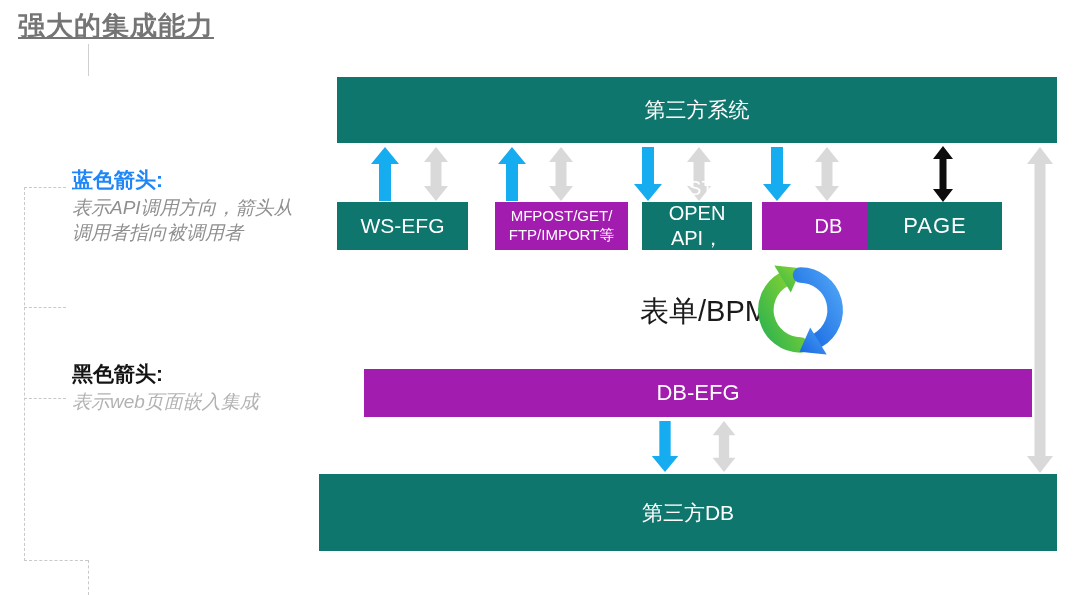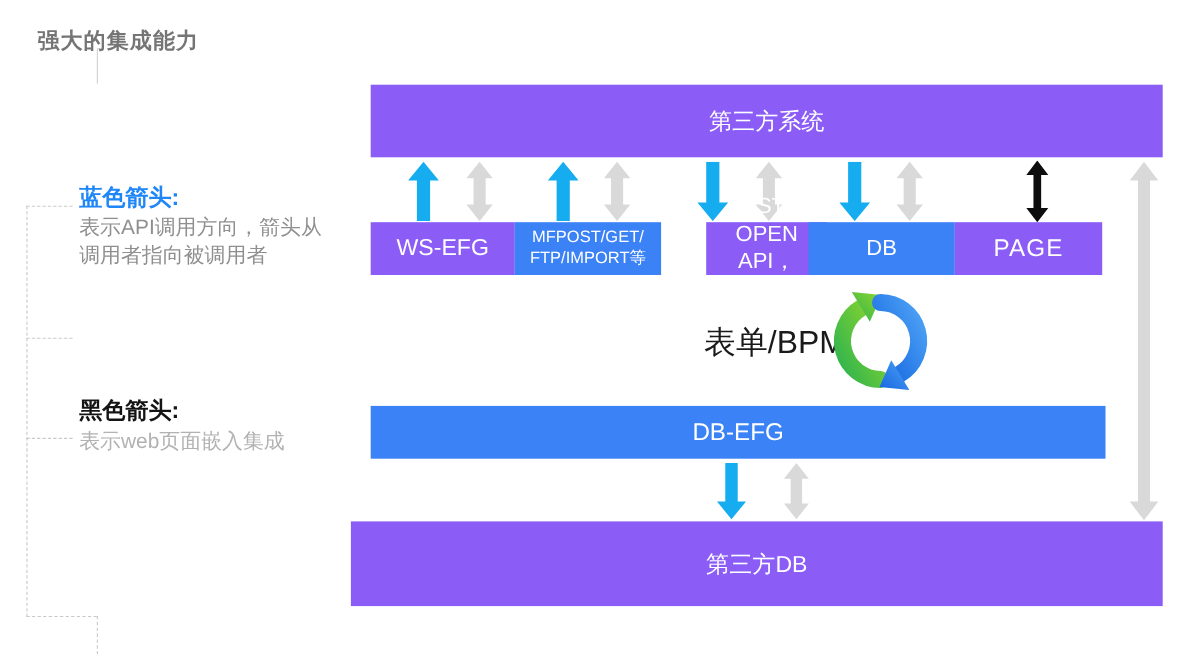--- a/index.html
+++ b/index.html
@@ -2,47 +2,47 @@
 <html><head>
 <meta charset="utf-8">
 <style>
   html,body{margin:0;padding:0;background:#ffffff;}
   .canvas{
     position:relative;width:1080px;height:595px;background:#ffffff;
     font-family:"Liberation Sans","DejaVu Sans",sans-serif;overflow:hidden;
   }
   
   .page-title{
-    position:absolute;left:18px;top:8px;margin:16px;
-    font-size:20px;font-weight:bold;color:#757575;letter-spacing:1px;
+    position:absolute;left:18px;top:8px;margin:0;
+    font-size:27px;font-weight:bold;color:#757575;letter-spacing:1px;text-decoration:underline;
   }
   
   .guide{position:absolute;}
   .g-tick{left:88px;top:44px;height:32px;border-left:1px solid #cfcfcf;}
   .g-spine{left:24px;top:187px;height:374px;border-left:1px dashed #c9c9c9;}
   .g-conn{height:0;border-top:1px dashed #c9c9c9;width:42px;left:24px;}
   .g-conn1{top:187px;}
   .g-conn2{top:307px;}
   .g-conn3{top:398px;}
   .g-foot-h{left:24px;top:560px;width:64px;height:0;border-top:1px dashed #c9c9c9;}
   .g-foot-v{left:88px;top:560px;height:35px;border-left:1px dashed #c9c9c9;}
   
   .legend-item{position:absolute;left:72px;width:222px;}
   .legend-item .head{font-size:21px;font-weight:bold;line-height:1.15;margin:0 0 3px 0;}
-  .legend-item .desc{font-size:19px;line-height:1.32;margin:0;white-space:pre-line;}
+  .legend-item .desc{font-size:19px;line-height:1.32;margin:0;white-space:pre-line;font-style:italic;}
   .li-blue{top:168px;} .li-blue .head{color:#1e86f7;} .li-blue .desc{color:#8f8f8f;}
   .li-gray{top:292px;} .li-gray .head{color:#c9c9c9;} .li-gray .desc{color:#9b9b9b;}
   .li-black{top:362px;} .li-black .head{color:#141414;} .li-black .desc{color:#b2b2b2;}
   
   .bar,.box{
     position:absolute;display:flex;align-items:center;justify-content:center;
     color:#ffffff;text-align:center;box-sizing:border-box;
   }
-  .blue-fill{background:#8b5cf6;}
-  .dark-fill{background:#3b82f6;}
+  .blue-fill{background:#0f766e;}
+  .dark-fill{background:#a21caf;margin-left:27px;}
   .top-bar{left:337px;top:77px;width:720px;height:66px;font-size:21px;}
   .dbefg-bar{left:337px;top:369px;width:668px;height:48px;font-size:22px;}
   .bottom-bar{left:319px;top:474px;width:738px;height:77px;font-size:21px;}
   .box{top:202px;height:48px;white-space:pre-line;}
   .box-ws   {left:337px;width:131px;font-size:21px;}
   .box-mf   {left:468px;width:133px;font-size:15px;line-height:1.25;}
   .box-rest {left:601px;width:110px;font-size:20px;line-height:1.25;margin-left:41px;}
   .box-db   {left:735px;width:133px;font-size:20px;text-align:center;}
   .box-page {left:868px;width:134px;font-size:22px;letter-spacing:1px;}
   

